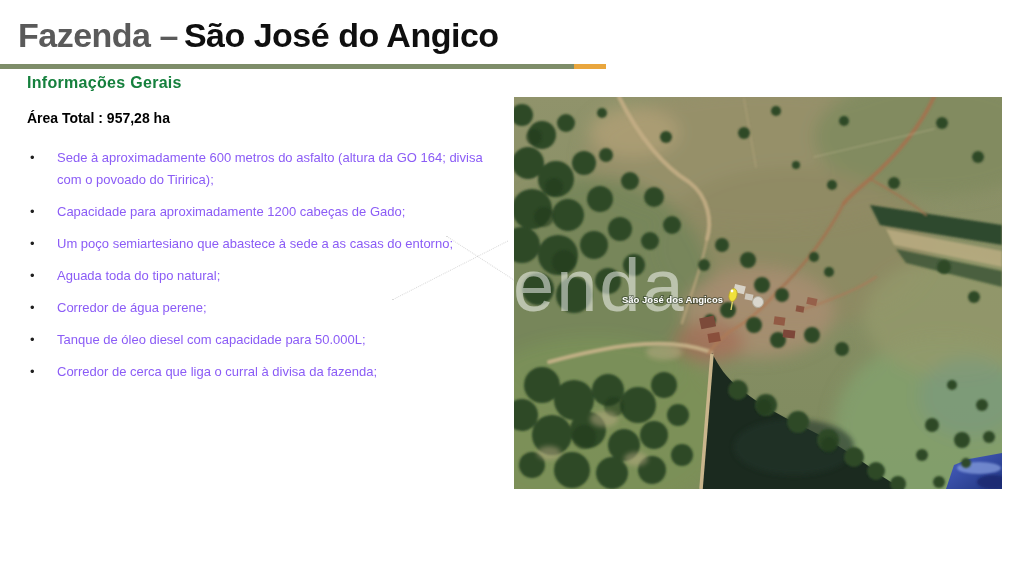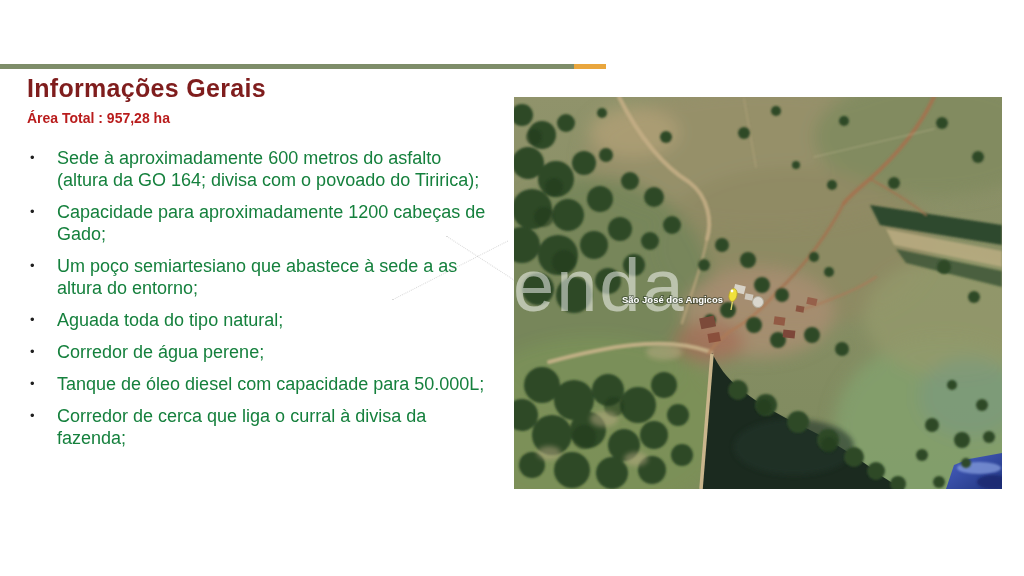--- a/index.html
+++ b/index.html
@@ -9,58 +9,61 @@
     font-family:"Liberation Sans", sans-serif; overflow:hidden;
   }
   .title {
     position:absolute; left:18px; top:16px; font-size:34px; font-weight:700;
     letter-spacing:-0.5px; white-space:nowrap;
   }
   .title .prefix { color:#5a5a5a; margin-right:6px; }
   .title .main { color:#0f0f0f; }
   .rule-green { position:absolute; left:0; top:64px; width:574px; height:5px; background:#7e8d69; }
   .rule-orange { position:absolute; left:574px; top:64px; width:32px; height:5px; background:#e9a63d; }
-  .subtitle { position:absolute; left:27px; top:74px; font-size:25px; color:#7f1d1d; letter-spacing:0.3px; }
-  .area-total { position:absolute; left:27px; top:110px; font-size:14px; font-weight:700; color:#b91c1c; }
+  .subtitle { position:absolute; left:27px; top:74px; font-size:16px; color:#15803d; letter-spacing:0.3px; }
+  .area-total { position:absolute; left:27px; top:110px; font-size:14px; font-weight:700; color:#000000; }
   ul.bullets {
     position:absolute; left:27px; top:147px; width:465px; list-style:none;
   }
   ul.bullets li {
     position:relative; padding-left:30px; margin-bottom:10px;
-    font-size:18px; line-height:22px; color:#15803d; max-width:465px;
+    font-size:13px; line-height:22px; color:#8b5cf6; max-width:465px;
   }
   ul.bullets li::before {
     content:"•"; position:absolute; left:3px; top:0; font-size:13px; color:#1f1f1f;
   }
   .map-wrap {
     position:absolute; left:514px; top:97px; width:488px; height:392px;
     overflow:hidden; background:#878c62;
   }
   .map-wrap svg { display:block; }
   .wm-line { position:absolute; border-top:1px dotted rgba(150,150,150,0.35); }
   .wm-line.a { left:385px; top:270px; width:130px; transform:rotate(-27deg); }
   .wm-line.b { left:438px; top:262px; width:98px; transform:rotate(33deg); }
 </style>
 </head>
 <body>
 
 <div class="slide">
 
+  <h1 class="title">
+    <span class="prefix">Fazenda –</span><span class="main">São José do Angico</span>
+  </h1>
 
   <div class="rule-green"></div>
   <div class="rule-orange"></div>
 
   <h2 class="subtitle">Informações Gerais</h2>
 
   <div class="area-total">Área Total : 957,28 ha</div>
 
   <ul class="bullets">
     <li>Sede à aproximadamente 600 metros do asfalto (altura da GO 164; divisa com o povoado do Tiririca);</li>
     <li>Capacidade para aproximadamente 1200 cabeças de Gado;</li>
-    <li>Um poço semiartesiano que abastece à sede a as altura do entorno;</li>
+    <li>Um poço semiartesiano que abastece à sede a as casas do entorno;</li>
     <li>Aguada toda do tipo natural;</li>
     <li>Corredor de água perene;</li>
     <li>Tanque de óleo diesel com capacidade para 50.000L;</li>
     <li>Corredor de cerca que liga o curral à divisa da fazenda;</li>
   </ul>
 
   <div class="wm-line a"></div>
   <div class="wm-line b"></div>
 
   <div class="map-wrap">

